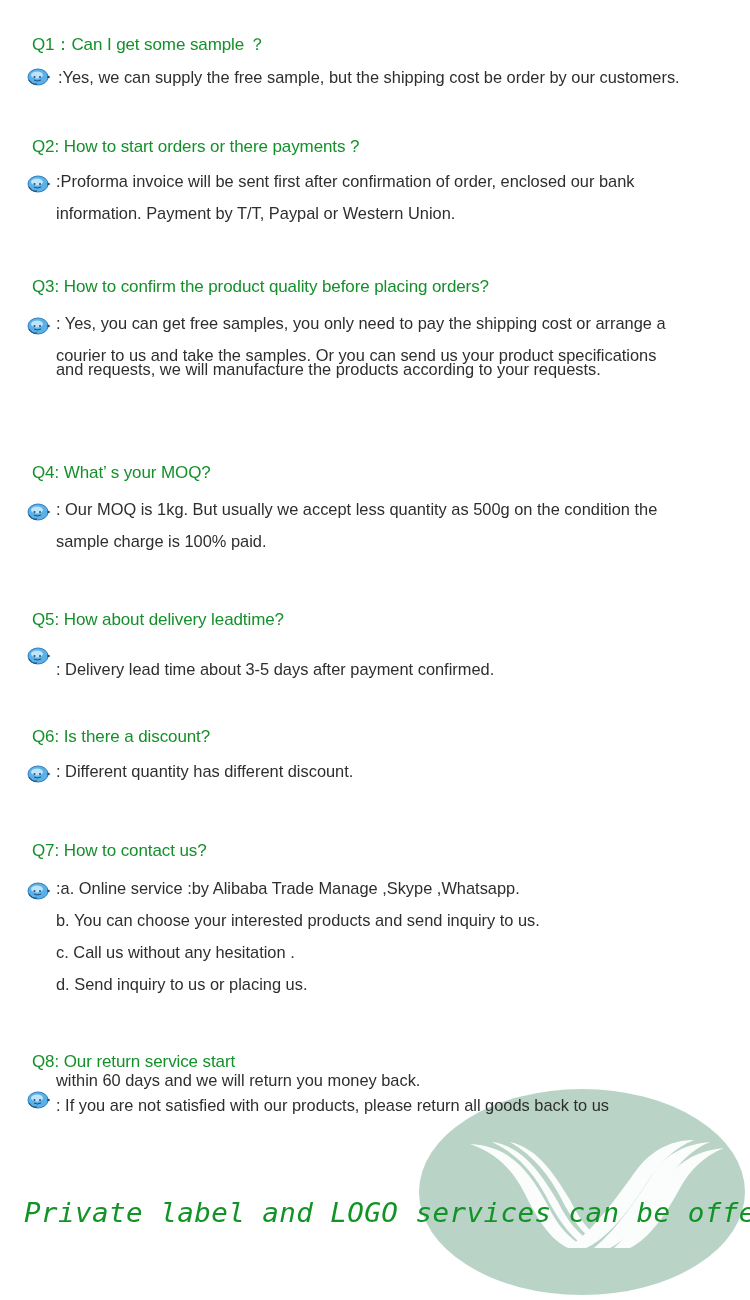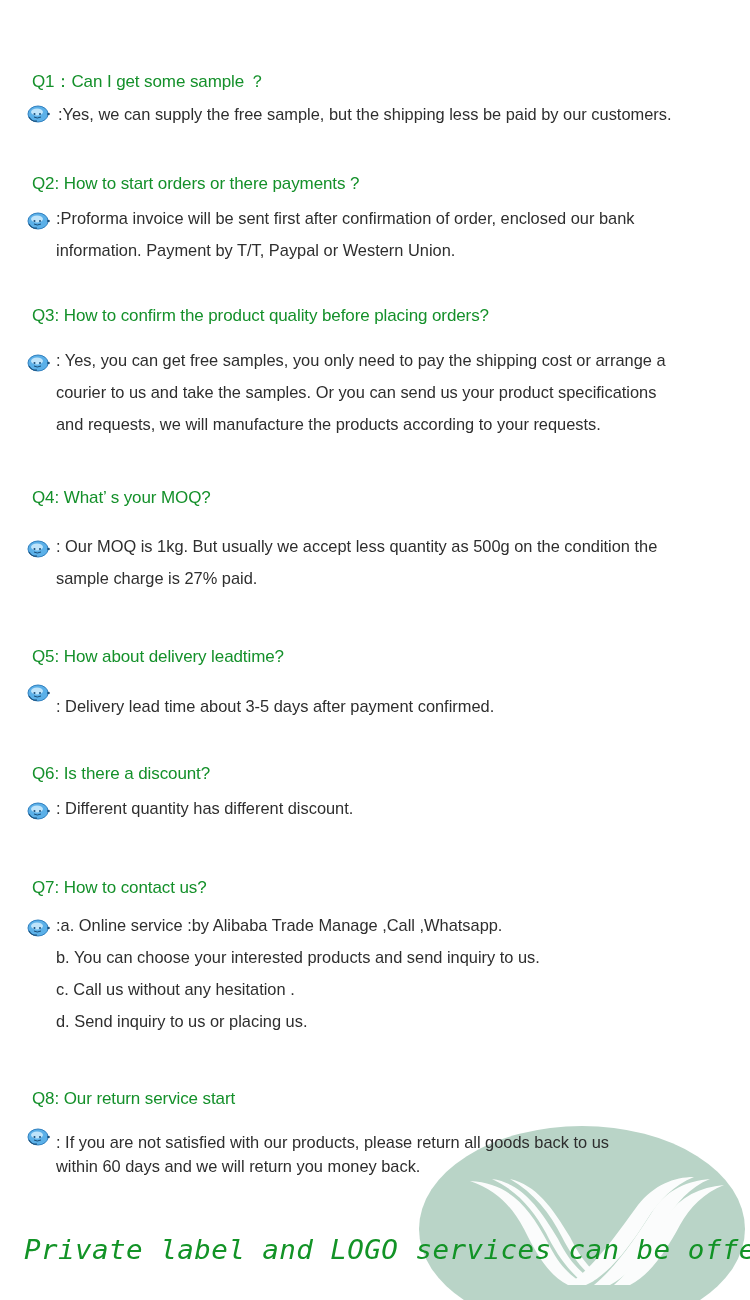--- a/index.html
+++ b/index.html
@@ -1,17 +1,17 @@
 <!DOCTYPE html>
 <html><head>
 <meta charset="utf-8">
 <style>
   html, body { margin: 0; padding: 0; background: #ffffff; }
   body { width: 750px; height: 1300px; position: relative; overflow: hidden; }
-  .page { position: absolute; inset: 0; margin-top: 37px; }
+  .page { position: absolute; inset: 0; }
   .q {
     position: absolute; left: 32px;
     font-family: "Liberation Sans Narrow", "Liberation Sans", sans-serif;
     font-size: 17px; color: #14902a; letter-spacing: -0.1px;
     white-space: nowrap;
   }
   .a-line {
     position: absolute; left: 56px;
     font-family: "Liberation Sans", sans-serif;
     font-size: 16.4px; color: #2e2e2e; white-space: nowrap;
@@ -54,61 +54,61 @@
     <div class="q" style="top:33px">Q1：Can I get some sample ？</div>
     <svg class="icon" style="top:66px" viewBox="0 0 24 20">
       <ellipse cx="12" cy="11" rx="10" ry="8" fill="#5bb0e8" stroke="#2f7fbf" stroke-width="1"></ellipse>
       <ellipse cx="11" cy="9" rx="6" ry="3.5" fill="#bfe4fa"></ellipse>
       <circle cx="8.5" cy="11" r="1" fill="#1a4f7a"></circle>
         <circle cx="14" cy="11" r="1" fill="#1a4f7a"></circle>
       <path d="M8 14 Q11 16 15 14" stroke="#1a4f7a" stroke-width="1" fill="none"></path>
       <path d="M3 14 Q6 19 11 18" stroke="#1a4f7a" stroke-width="1.2" fill="none"></path>
       <circle cx="22.5" cy="11" r="1.3" fill="#1a4f7a"></circle>
     </svg>
-    <div class="a-line" style="top:68px; left:58px">:Yes, we can supply the free sample, but the shipping less be paid by our customers.</div>
+    <div class="a-line" style="top:68px; left:58px">:Yes, we can supply the free sample, but the shipping cost be order by our customers.</div>
 
     <div class="q" style="top:137px">Q2: How to start orders or there payments ?</div>
     <svg class="icon" style="top:173px" viewBox="0 0 24 20">
       <ellipse cx="12" cy="11" rx="10" ry="8" fill="#5bb0e8" stroke="#2f7fbf" stroke-width="1"></ellipse>
       <ellipse cx="11" cy="9" rx="6" ry="3.5" fill="#bfe4fa"></ellipse>
       <circle cx="8.5" cy="11" r="1" fill="#1a4f7a"></circle>
         <circle cx="14" cy="11" r="1" fill="#1a4f7a"></circle>
       <path d="M8 14 Q11 16 15 14" stroke="#1a4f7a" stroke-width="1" fill="none"></path>
       <path d="M3 14 Q6 19 11 18" stroke="#1a4f7a" stroke-width="1.2" fill="none"></path>
       <circle cx="22.5" cy="11" r="1.3" fill="#1a4f7a"></circle>
     </svg>
     <div class="a-line" style="top:172px">:Proforma invoice will be sent first after confirmation of order,  enclosed our bank</div>
     <div class="a-line" style="top:204px">information. Payment by T/T, Paypal or Western Union.</div>
 
-    <div class="q" style="top:269px">Q3: How to confirm the product quality before placing orders?</div>
+    <div class="q" style="top:277px">Q3: How to confirm the product quality before placing orders?</div>
     <svg class="icon" style="top:315px" viewBox="0 0 24 20">
       <ellipse cx="12" cy="11" rx="10" ry="8" fill="#5bb0e8" stroke="#2f7fbf" stroke-width="1"></ellipse>
       <ellipse cx="11" cy="9" rx="6" ry="3.5" fill="#bfe4fa"></ellipse>
       <circle cx="8.5" cy="11" r="1" fill="#1a4f7a"></circle>
         <circle cx="14" cy="11" r="1" fill="#1a4f7a"></circle>
       <path d="M8 14 Q11 16 15 14" stroke="#1a4f7a" stroke-width="1" fill="none"></path>
       <path d="M3 14 Q6 19 11 18" stroke="#1a4f7a" stroke-width="1.2" fill="none"></path>
       <circle cx="22.5" cy="11" r="1.3" fill="#1a4f7a"></circle>
     </svg>
     <div class="a-line" style="top:314px">: Yes, you can get free samples, you only need to pay the shipping cost or arrange a</div>
     <div class="a-line" style="top:346px">courier to us and take the samples. Or you can send us your product specifications</div>
-    <div class="a-line" style="top:378px">and requests, we will manufacture the products according to your requests.</div>
+    <div class="a-line" style="top:360px">and requests, we will manufacture the products according to your requests.</div>
 
-    <div class="q" style="top:451px">Q4: What’ s your MOQ?</div>
+    <div class="q" style="top:463px">Q4: What’ s your MOQ?</div>
     <svg class="icon" style="top:501px" viewBox="0 0 24 20">
       <ellipse cx="12" cy="11" rx="10" ry="8" fill="#5bb0e8" stroke="#2f7fbf" stroke-width="1"></ellipse>
       <ellipse cx="11" cy="9" rx="6" ry="3.5" fill="#bfe4fa"></ellipse>
       <circle cx="8.5" cy="11" r="1" fill="#1a4f7a"></circle>
         <circle cx="14" cy="11" r="1" fill="#1a4f7a"></circle>
       <path d="M8 14 Q11 16 15 14" stroke="#1a4f7a" stroke-width="1" fill="none"></path>
       <path d="M3 14 Q6 19 11 18" stroke="#1a4f7a" stroke-width="1.2" fill="none"></path>
       <circle cx="22.5" cy="11" r="1.3" fill="#1a4f7a"></circle>
     </svg>
     <div class="a-line" style="top:500px">: Our MOQ is 1kg. But usually we accept less quantity as 500g on the condition the</div>
-    <div class="a-line" style="top:532px">sample charge is 27% paid.</div>
+    <div class="a-line" style="top:532px">sample charge is 100% paid.</div>
 
     <div class="q" style="top:610px">Q5: How about delivery leadtime?</div>
     <svg class="icon" style="top:645px" viewBox="0 0 24 20">
       <ellipse cx="12" cy="11" rx="10" ry="8" fill="#5bb0e8" stroke="#2f7fbf" stroke-width="1"></ellipse>
       <ellipse cx="11" cy="9" rx="6" ry="3.5" fill="#bfe4fa"></ellipse>
       <circle cx="8.5" cy="11" r="1" fill="#1a4f7a"></circle>
         <circle cx="14" cy="11" r="1" fill="#1a4f7a"></circle>
       <path d="M8 14 Q11 16 15 14" stroke="#1a4f7a" stroke-width="1" fill="none"></path>
       <path d="M3 14 Q6 19 11 18" stroke="#1a4f7a" stroke-width="1.2" fill="none"></path>
       <circle cx="22.5" cy="11" r="1.3" fill="#1a4f7a"></circle>
@@ -130,34 +130,34 @@
     <div class="q" style="top:841px">Q7: How to contact us?</div>
     <svg class="icon" style="top:880px" viewBox="0 0 24 20">
       <ellipse cx="12" cy="11" rx="10" ry="8" fill="#5bb0e8" stroke="#2f7fbf" stroke-width="1"></ellipse>
       <ellipse cx="11" cy="9" rx="6" ry="3.5" fill="#bfe4fa"></ellipse>
       <circle cx="8.5" cy="11" r="1" fill="#1a4f7a"></circle>
         <circle cx="14" cy="11" r="1" fill="#1a4f7a"></circle>
       <path d="M8 14 Q11 16 15 14" stroke="#1a4f7a" stroke-width="1" fill="none"></path>
       <path d="M3 14 Q6 19 11 18" stroke="#1a4f7a" stroke-width="1.2" fill="none"></path>
       <circle cx="22.5" cy="11" r="1.3" fill="#1a4f7a"></circle>
     </svg>
-    <div class="a-line" style="top:879px">:a. Online service :by Alibaba Trade Manage ,Call ,Whatsapp.</div>
+    <div class="a-line" style="top:879px">:a. Online service :by Alibaba Trade Manage ,Skype ,Whatsapp.</div>
     <div class="a-line" style="top:911px">b. You can choose your interested products and send inquiry to us.</div>
     <div class="a-line" style="top:943px">c.  Call us without any hesitation .</div>
     <div class="a-line" style="top:975px">d. Send inquiry to us or placing us.</div>
 
     <div class="q" style="top:1052px">Q8: Our return service start</div>
     <svg class="icon" style="top:1089px" viewBox="0 0 24 20">
       <ellipse cx="12" cy="11" rx="10" ry="8" fill="#5bb0e8" stroke="#2f7fbf" stroke-width="1"></ellipse>
       <ellipse cx="11" cy="9" rx="6" ry="3.5" fill="#bfe4fa"></ellipse>
       <circle cx="8.5" cy="11" r="1" fill="#1a4f7a"></circle>
         <circle cx="14" cy="11" r="1" fill="#1a4f7a"></circle>
       <path d="M8 14 Q11 16 15 14" stroke="#1a4f7a" stroke-width="1" fill="none"></path>
       <path d="M3 14 Q6 19 11 18" stroke="#1a4f7a" stroke-width="1.2" fill="none"></path>
       <circle cx="22.5" cy="11" r="1.3" fill="#1a4f7a"></circle>
     </svg>
     <div class="a-line" style="top:1096px">: If you are not satisfied with our products, please return all goods back to us</div>
-    <div class="a-line" style="top:1120px">within 60 days and we will return you money back.</div>
+    <div class="a-line" style="top:1071px">within 60 days and we will return you money back.</div>
 
   </div>
 
   <div class="promo">Private label and LOGO services can be offered!!!</div>
 </div>
 
 </body></html>

